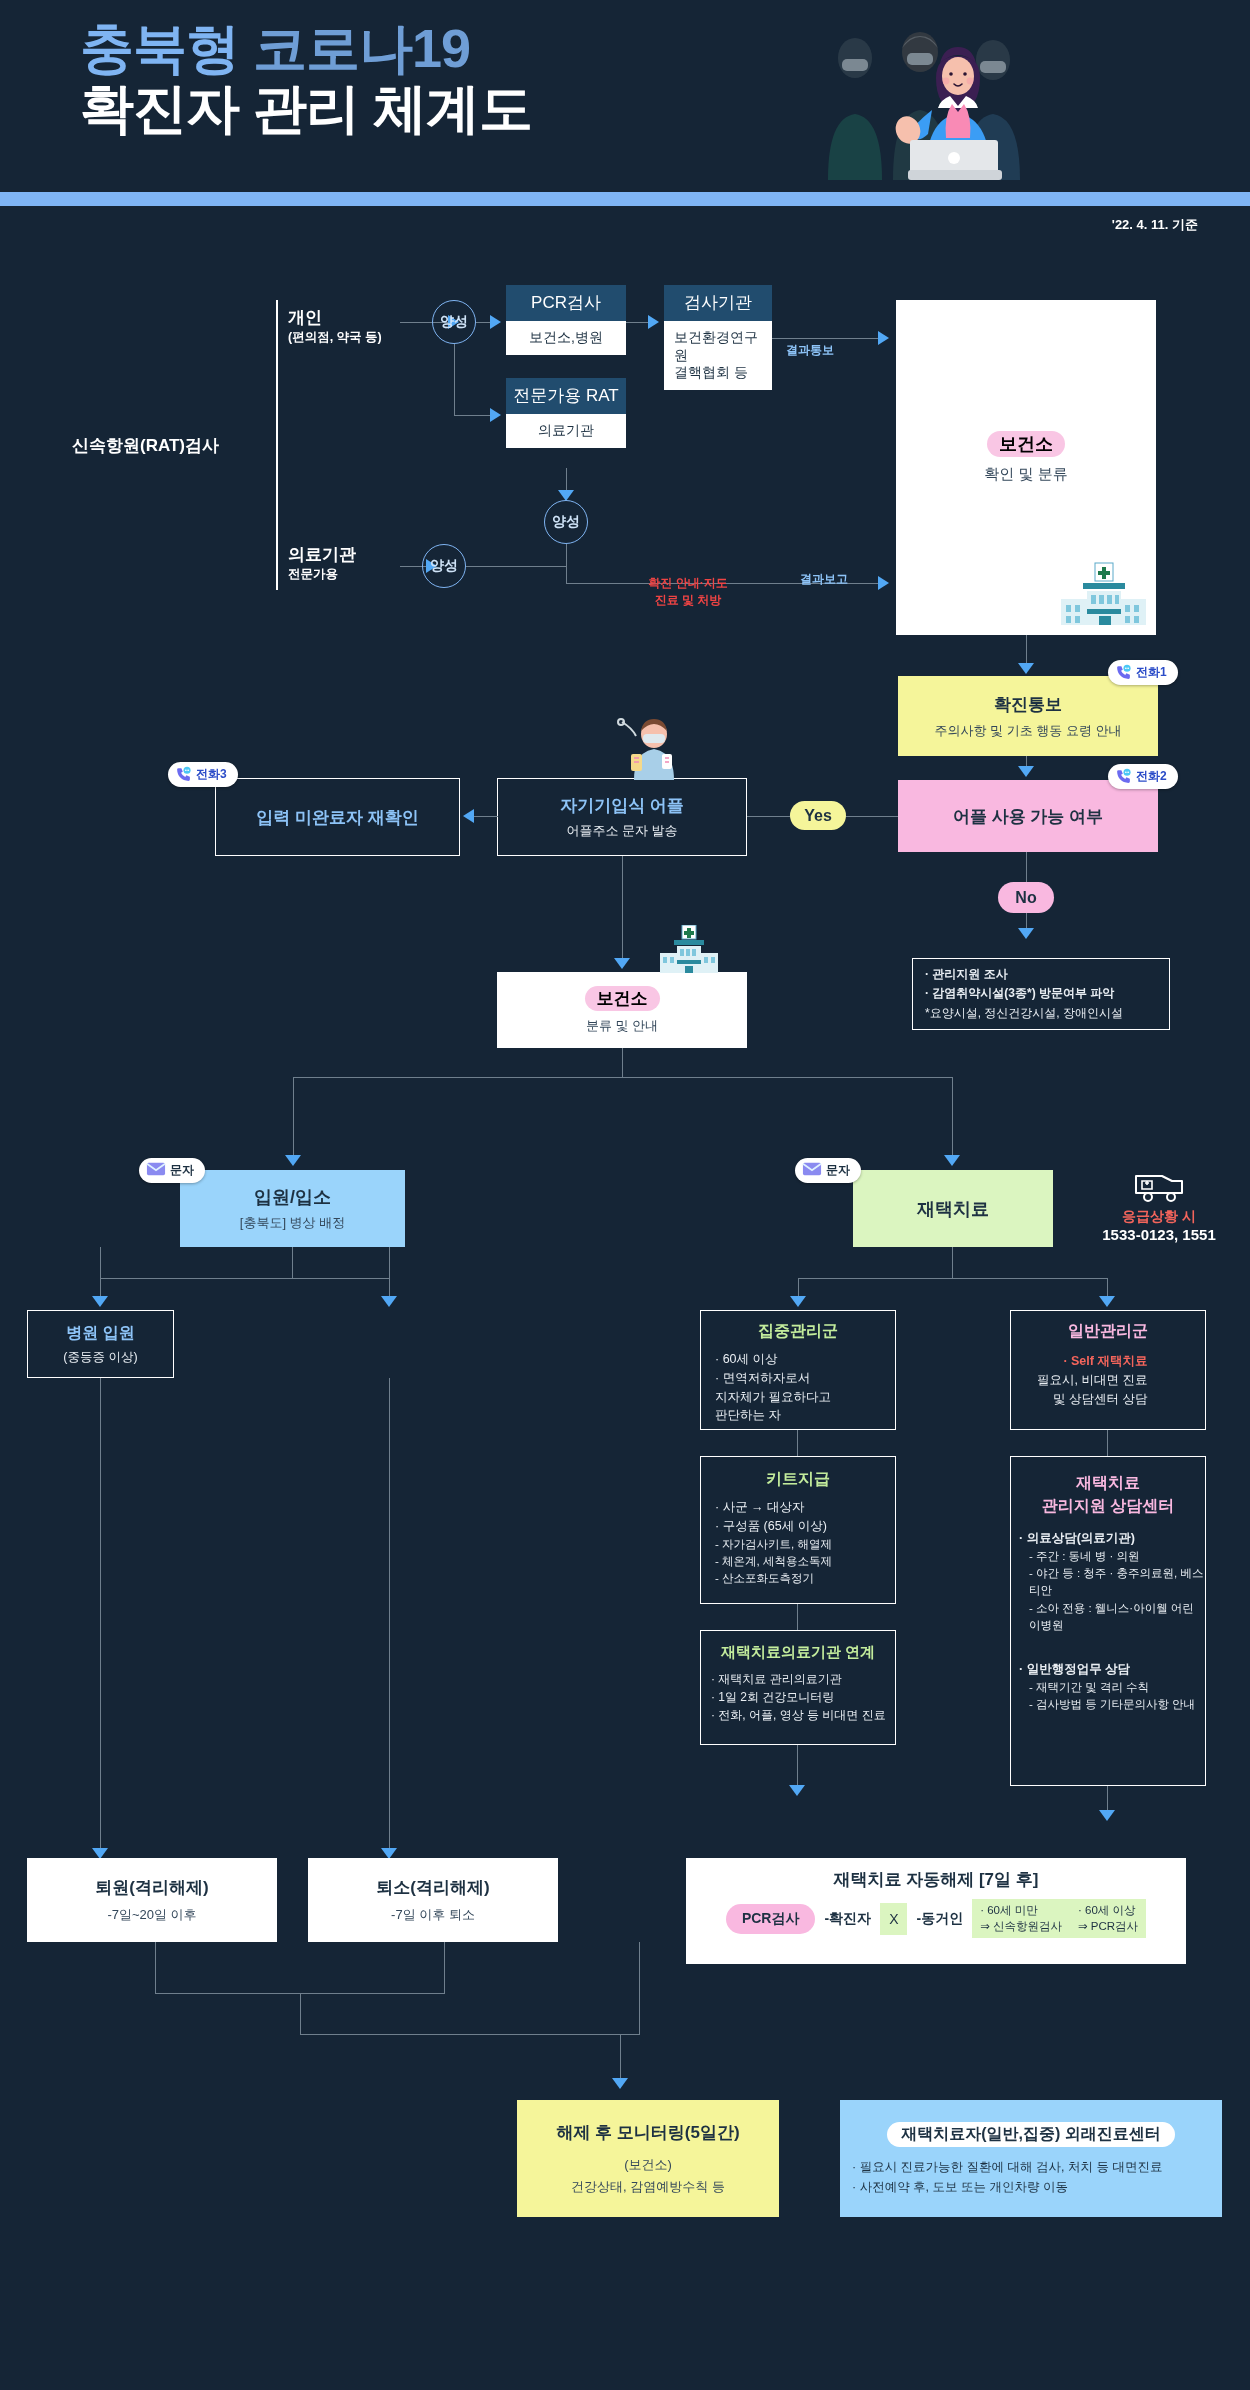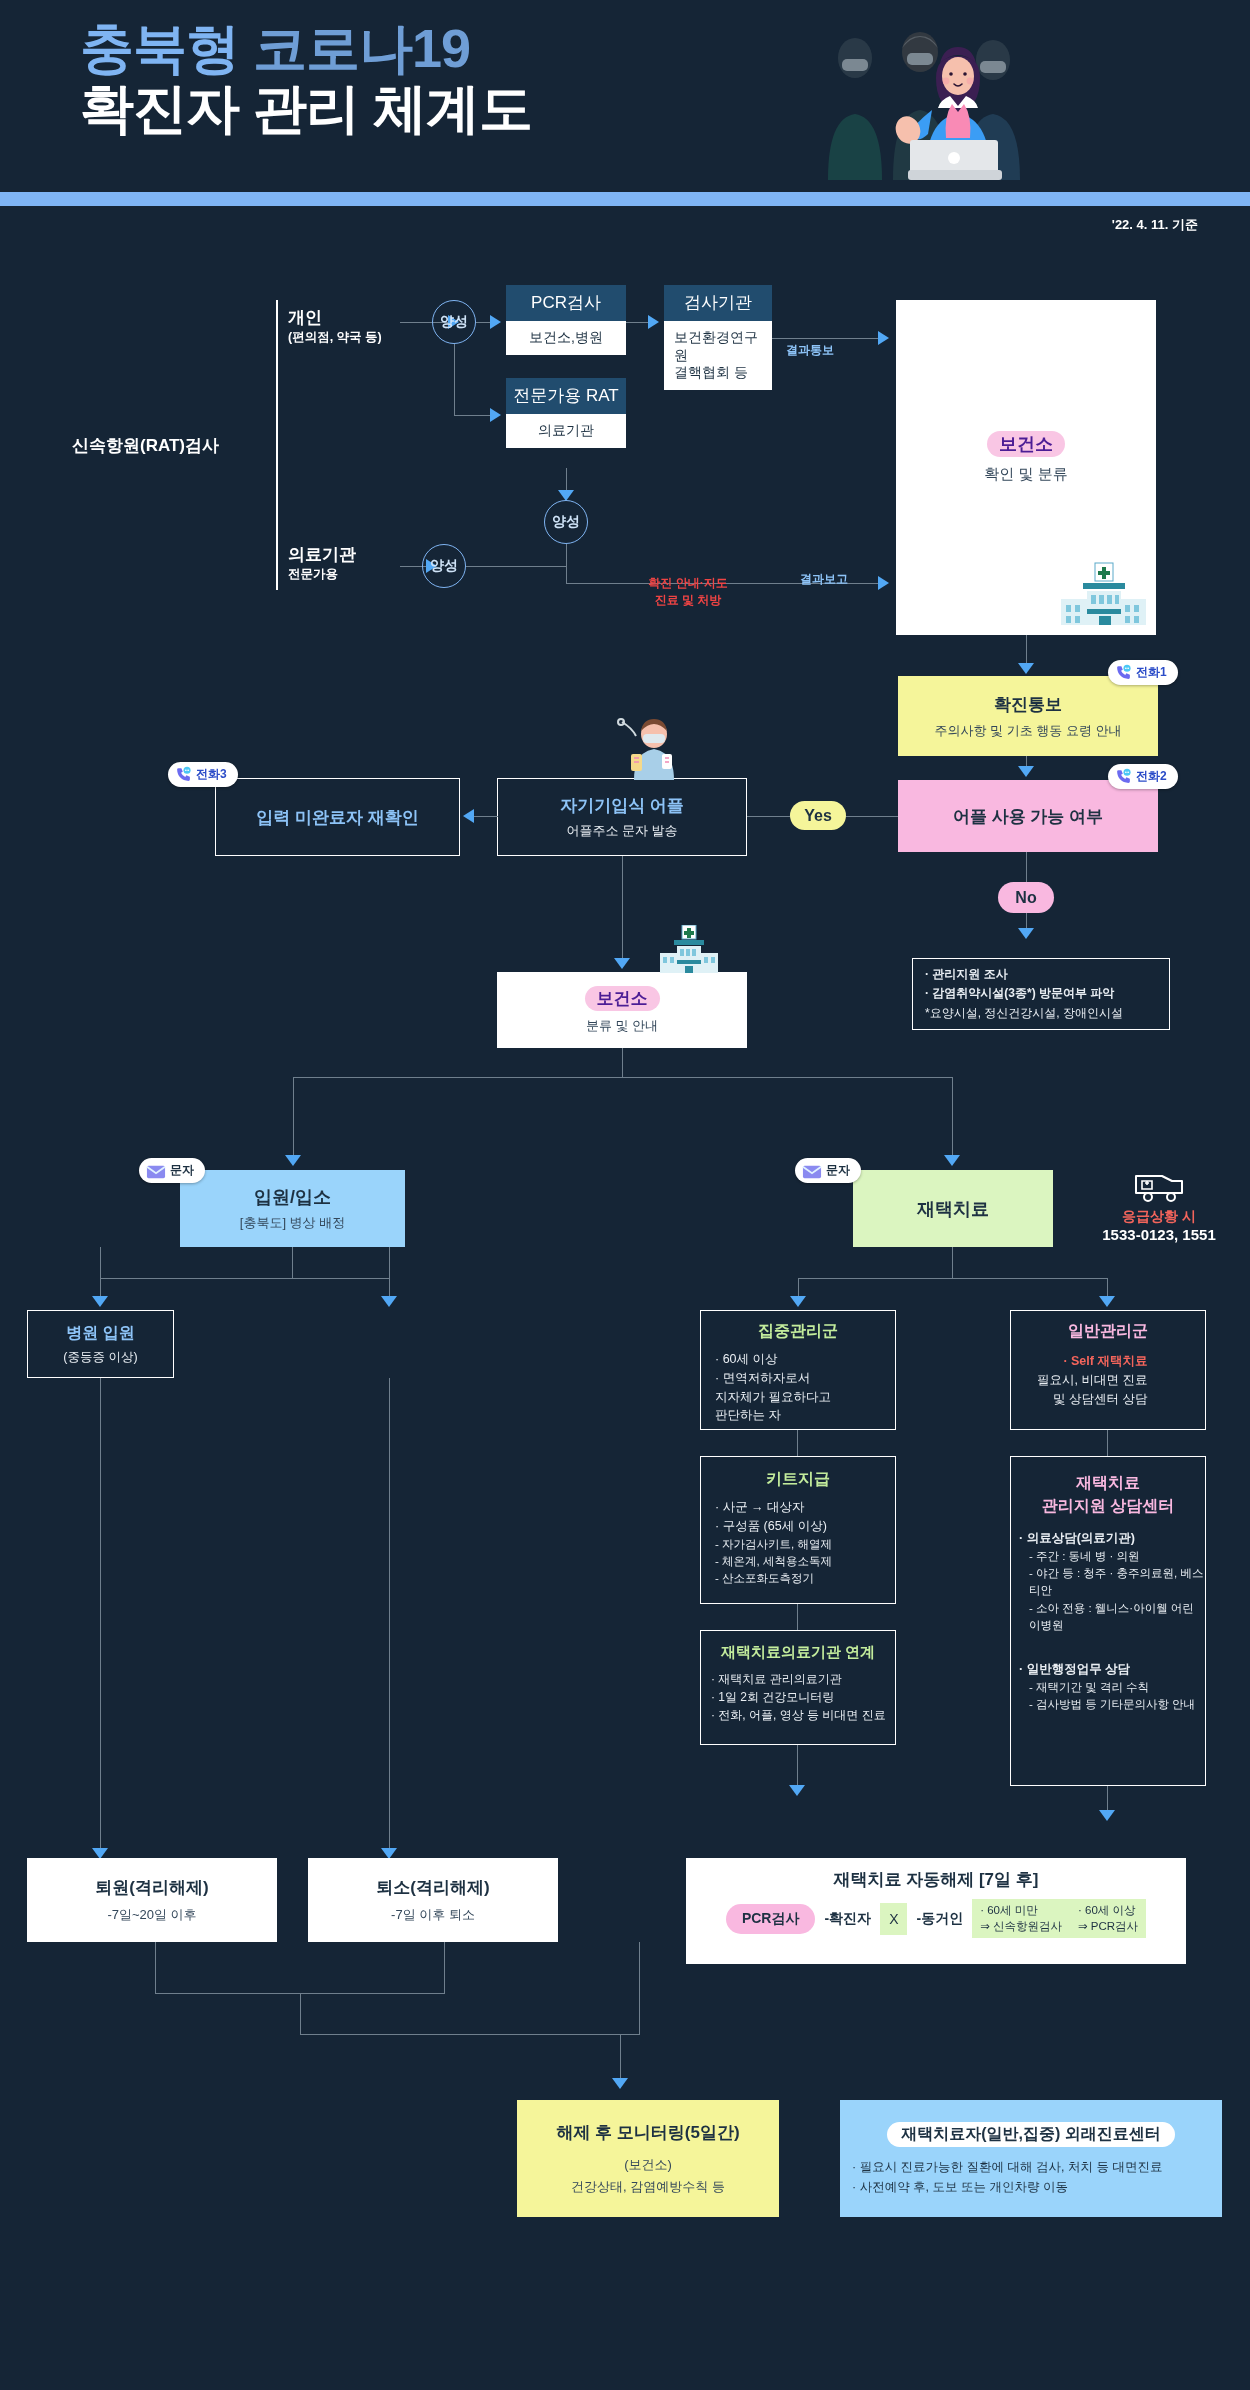--- a/index.html
+++ b/index.html
@@ -64,21 +64,21 @@
   .ttl-dark { color:#1d3142; font-weight:bold; }
   .sub-dark { color:#33475a; }
   .ttl-lightblue { color:#8dc3f7; font-weight:bold; }
   .sub-white { color:#e9eef3; }
   .ttl-green { color:#c3ec9c; font-weight:bold; }
   .ttl-pinktxt { color:#f9b8e0; font-weight:bold; }
 
   
   .pill {
     position:absolute; background:#ffffff; border-radius:999px;
-    display:flex; align-items:flex-end; gap:4px;
+    display:flex; align-items:flex-start; gap:4px;
     padding:4px 11px 4px 7px;
     box-shadow:0 1px 3px rgba(0,0,0,.3);
   }
   .pill .ptxt { font-size:12px; font-weight:bold; color:#2b4cc8; }
   .pill .ptxt.sms { color:#1d3142; }
 
   .yn {
     position:absolute; border-radius:999px; font-weight:bold; font-size:16px;
     display:flex; align-items:center; justify-content:center;
   }
@@ -108,21 +108,21 @@
   .node-lbl { position:absolute; color:#ffffff; }
   .node-lbl .nl1 { font-size:17px; font-weight:bold; }
   .node-lbl .nl2 { font-size:12.5px; font-weight:bold; }
 
   .bullets { font-size:12.5px; line-height:1.5; color:#e9eef3; text-align:left; }
   .bullets .sub { padding-left:10px; }
   .emph-red { color:#f4655c; font-weight:bold; }
   .emph-bold { font-weight:bold; }
 
   .hl-pink {
-    background:#f9c6e4; color:#4c1d95; font-weight:bold;
+    background:#f9c6e4; color:#000000; font-weight:bold;
     border-radius:999px; padding:1px 12px; display:inline-block;
   }
   .hl-white-round {
     background:#ffffff; color:#1d3142; font-weight:bold;
     border-radius:999px; padding:2px 14px; display:inline-block;
   }
   .hl-green { background:#dbf5c0; color:#1d3142; display:inline-block; }
 
   .emerg { position:absolute; text-align:center; }
   .emerg .e1 { color:#f4655c; font-weight:bold; font-size:14px; }

